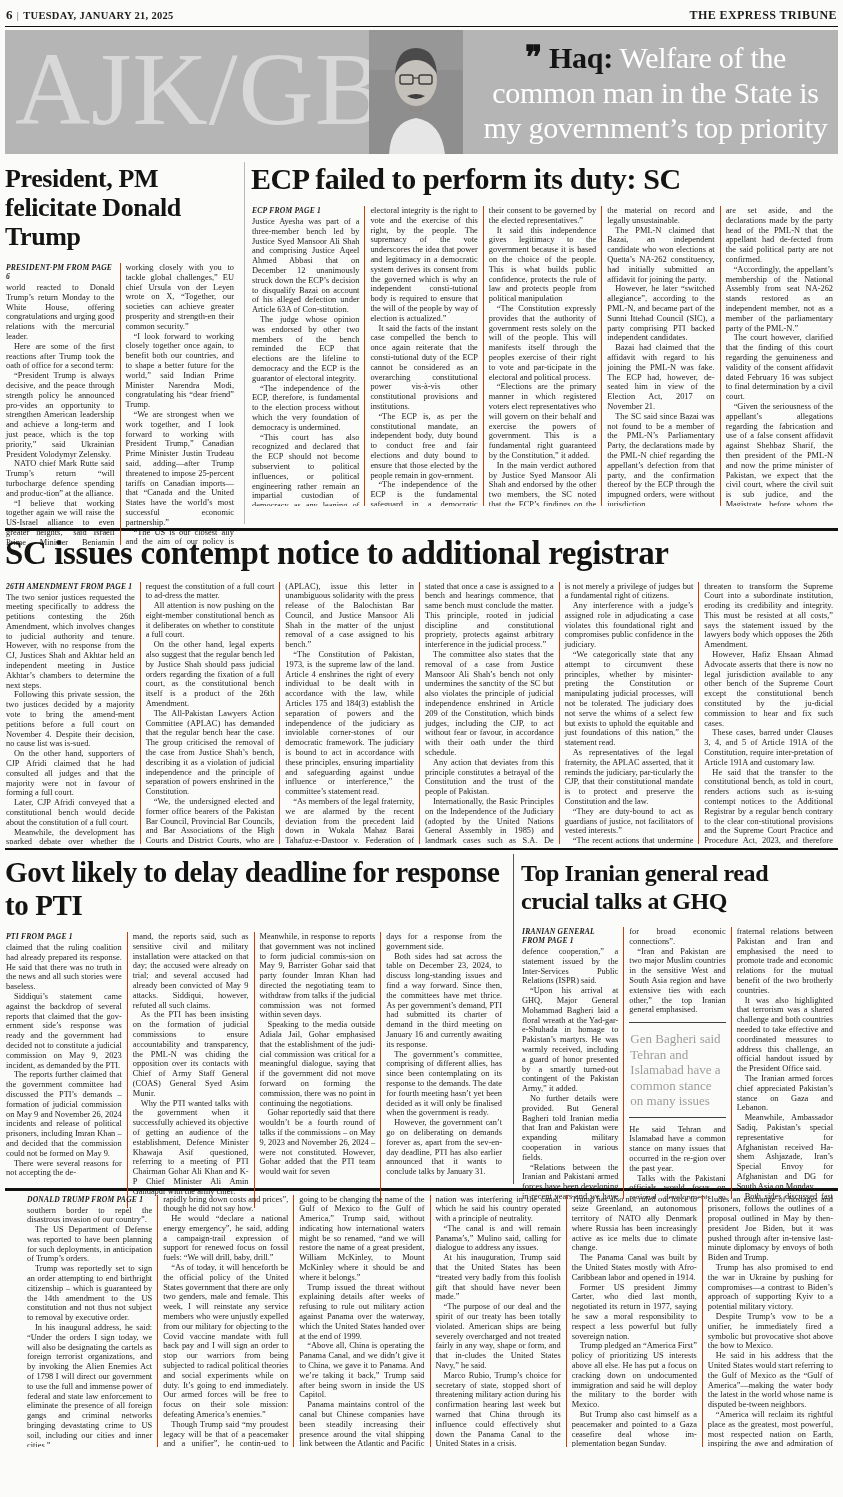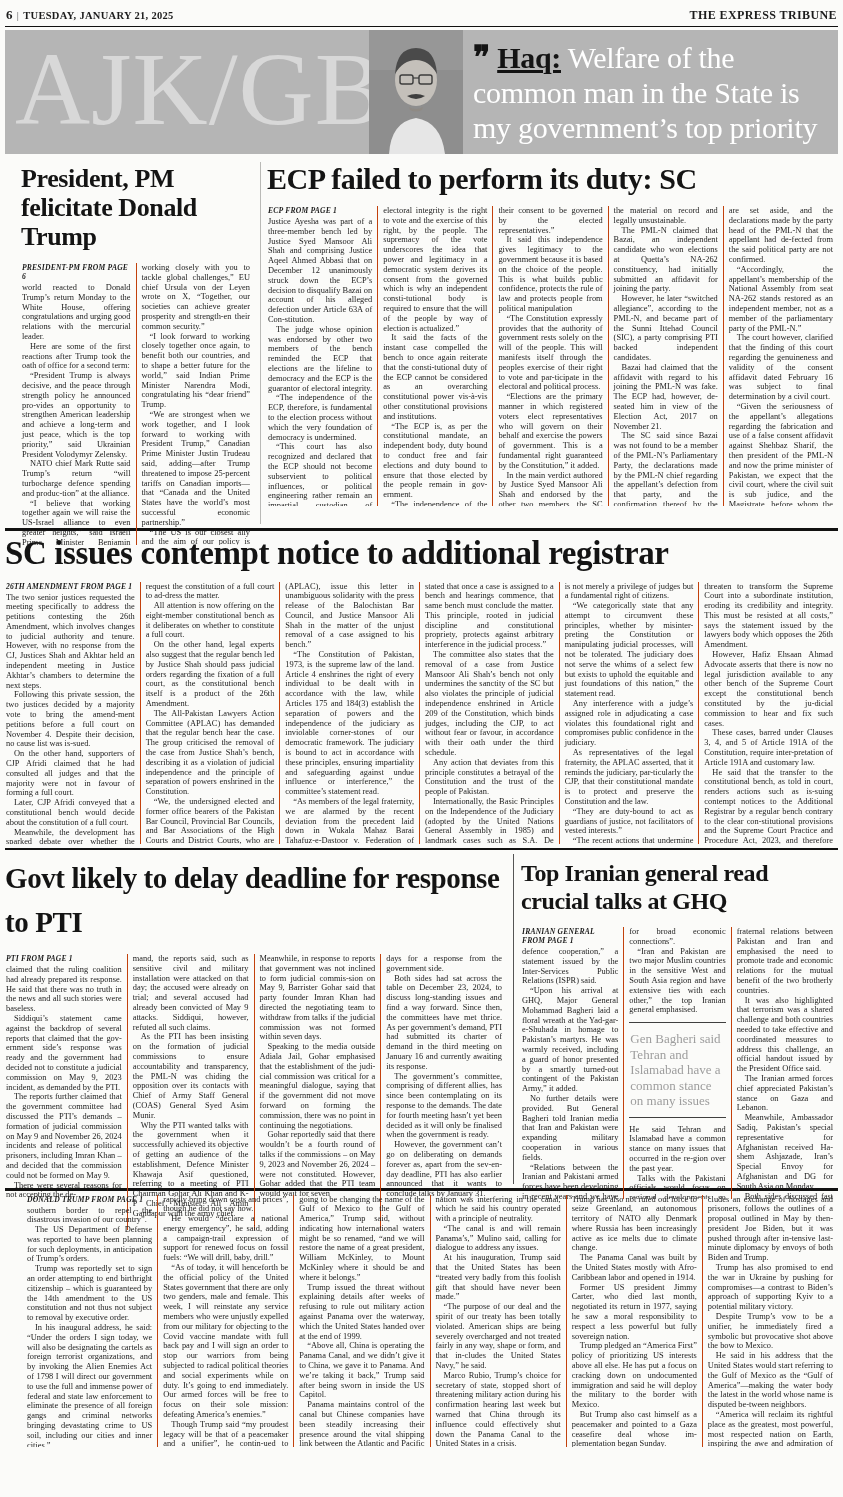--- a/index.html
+++ b/index.html
@@ -5,55 +5,55 @@
   html,body{margin:0;padding:0;background:#e8e8e4;}
   .page{width:843px;height:1497px;margin:0 auto;background:#fbfbf9;color:#1c1c1c;
         font-family:"Liberation Serif",serif;overflow:hidden;position:relative;box-sizing:border-box;padding:0 5px;}
   
   .masthead{display:flex;justify-content:space-between;align-items:baseline;padding:7px 1px 3px;border-bottom:1.6px solid #111;}
   .mast-left{font-weight:700;font-size:10.5px;letter-spacing:.3px;}
   .mast-left .page-num{font-size:13px;margin-right:4px;}
   .mast-left .sep{font-weight:400;color:#555;margin-right:4px;}
   .mast-right{font-weight:700;font-size:12px;letter-spacing:.4px;}
   
-  .banner{margin-top:3px;height:124px;background:#b5b5b5;display:flex;align-items:stretch;overflow:hidden;}
+  .banner{margin-top:3px;height:124px;background:#b5b5b5;display:flex;align-items:stretch;overflow:hidden;text-align:center;}
   .banner-section{font-size:104px;line-height:118px;color:#d8d8d8;padding-left:10px;letter-spacing:1px;white-space:nowrap;z-index:1;}
   .banner-photo{width:94px;flex:0 0 94px;margin-left:-16px;z-index:2;}
   .banner-photo svg{display:block;width:94px;height:124px;}
   .banner-quote{padding:10px 0 0 10px;width:486px;z-index:1;}
   .quote-line{font-size:30px;line-height:35px;letter-spacing:-.3px;}
   .qmark{color:#141414;font-weight:700;font-size:32px;}
-  .qspeaker{color:#141414;font-weight:700;text-decoration:underline;}
+  .qspeaker{color:#141414;font-weight:700;}
   .qbody{color:#ffffff;}
   .attribution{margin-top:8px;margin-left:34px;font-family:"Liberation Sans",sans-serif;font-size:10.5px;color:#3a3a3a;}
   .attribution b{color:#111;}
   
   .headline{font-weight:700;color:#141414;letter-spacing:-.4px;margin:0;}
   .kicker{display:block;font-style:italic;font-weight:700;font-size:7.6px;letter-spacing:.2px;margin-bottom:2px;}
   .body{display:flex;overflow:hidden;}
   .col{flex:1 1 0;padding:0 5px;overflow:hidden;}
   .col:first-child{padding-left:1px;}
   .col + .col{border-left:1px solid #c2410c;}
   .para{margin:0;text-indent:8px;text-align:justify;font-size:8.4px;line-height:9.8px;}
   .paras .para:first-child{text-indent:0;}
   
-  .row1{display:flex;margin-top:8px;height:362px;margin-left:16px;}
+  .row1{display:flex;margin-top:8px;height:362px;}
   .row1-left{flex:0 0 234px;border-right:1px solid #b9b9b6;padding-right:5px;}
   .row1-right{flex:1 1 auto;padding-left:6px;}
   .hl-president{font-size:26px;line-height:29px;margin:2px 0 12px;}
   .president-body{height:282px;}
   .hl-ecp{font-size:30px;line-height:34px;margin:0 0 10px;}
   .ecp-body{height:300px;}
   .section-rule{height:2.5px;background:#111;margin:4px 0;}
   .hl-sc{font-size:33px;line-height:37px;margin:2px 0 10px;}
   .sc-body{height:262px;}
   .row3{display:flex;height:330px;}
   .row3-left{flex:0 0 502px;padding-right:6px;}
   .row3-right{flex:1 1 auto;border-left:1px solid #555;padding-left:7px;}
-  .hl-pti{font-size:29px;line-height:44px;margin:2px 0 10px;}
+  .hl-pti{font-size:29px;line-height:33px;margin:2px 0 10px;}
   .pti-body{height:276px;}
   .hl-iran{font-size:24px;line-height:28px;margin:5px 0 12px;}
   .iran-body{height:272px;}
   .pullquote{margin:7px 0;padding:8px 1px;border-top:1.5px solid #3f3f3f;border-bottom:1.5px solid #3f3f3f;
              color:#9d9d9d;font-size:13px;line-height:15.5px;text-align:left;}
   .row4{margin-top:2px;}
   .hl-trump{font-size:33px;line-height:37px;margin:3px 0 10px;}
   .trump-body{height:252px;margin-left:21px;}
 </style>
 </head>
@@ -182,21 +182,21 @@
             <p class="para">The two senior justices requested the meeting specifically to address the petitions contesting the 26th Amendment, which involves changes to judicial authority and tenure. However, with no response from the CJ, Justices Shah and Akhtar held an independent meeting in Justice Akhtar’s chambers to determine the next steps.</p>
             <p class="para">Following this private session, the two justices decided by a majority vote to bring the amend-ment petitions before a full court on November 4. Despite their decision, no cause list was is-sued.</p>
             <p class="para">On the other hand, supporters of CJP Afridi claimed that he had consulted all judges and that the majority were not in favour of forming a full court.</p>
             <p class="para">Later, CJP Afridi conveyed that a constitutional bench would decide about the constitution of a full court.</p>
             <p class="para">Meanwhile, the development has sparked debate over whether the constitutional bench should include all SC judges as petitioners are expected to</p>
           </div>
       </div>
       <div class="col">
           <div class="paras">
             <p class="para">request the constitution of a full court to ad-dress the matter.</p>
-            <p class="para">All attention is now offering on the eight-member constitutional bench as it deliberates on whether to constitute a full court.</p>
+            <p class="para">All attention is now pushing on the eight-member constitutional bench as it deliberates on whether to constitute a full court.</p>
             <p class="para">On the other hand, legal experts also suggest that the regular bench led by Justice Shah should pass judicial orders regarding the fixation of a full court, as the constitutional bench itself is a product of the 26th Amendment.</p>
             <p class="para">The All-Pakistan Lawyers Action Committee (APLAC) has demanded that the regular bench hear the case. The group criticised the removal of the case from Justice Shah’s bench, describing it as a violation of judicial independence and the principle of separation of powers enshrined in the Constitution.</p>
             <p class="para">“We, the undersigned elected and former office bearers of the Pakistan Bar Council, Provincial Bar Councils, and Bar Associations of the High Courts and District Courts, who are members or sympathizers of the All-Pakistan Lawyers Action Committee</p>
           </div>
         </div>
       <div class="col">
           <div class="paras">
             <p class="para">(APLAC), issue this letter in unambiguous solidarity with the press release of the Balochistan Bar Council, and Justice Mansoor Ali Shah in the matter of the unjust removal of a case assigned to his bench.”</p>
             <p class="para">“The Constitution of Pakistan, 1973, is the supreme law of the land. Article 4 enshrines the right of every individual to be dealt with in accordance with the law, while Articles 175 and 184(3) establish the separation of powers and the independence of the judiciary as inviolable corner-stones of our democratic framework. The judiciary is bound to act in accordance with these principles, ensuring impartiality and safeguarding against undue influence or interference,” the committee’s statement read.</p>
             <p class="para">“As members of the legal fraternity, we are alarmed by the recent deviation from the precedent laid down in Wukala Mahaz Barai Tahafuz-e-Dastoor v. Federation of Pakistan (PLD 2018 SC 276), authored by Justice Qazi Faez Isa and Justice Syed Mansoor Ali Shah. This judgment une-quivocally</p>
@@ -206,22 +206,22 @@
           <div class="paras">
             <p class="para">stated that once a case is assigned to a bench and hearings commence, that same bench must conclude the matter. This principle, rooted in judicial discipline and constitutional propriety, protects against arbitrary interference in the judicial process.”</p>
             <p class="para">The committee also states that the removal of a case from Justice Mansoor Ali Shah’s bench not only undermines the sanctity of the SC but also violates the principle of judicial independence enshrined in Article 209 of the Constitution, which binds judges, including the CJP, to act without fear or favour, in accordance with their oath under the third schedule.</p>
             <p class="para">Any action that deviates from this principle constitutes a betrayal of the Constitution and the trust of the people of Pakistan.</p>
             <p class="para">Internationally, the Basic Principles on the Independence of the Judiciary (adopted by the United Nations General Assembly in 1985) and landmark cases such as S.A. De Smith v. R (UK, 1968) emphasise that judicial independence</p>
           </div>
         </div>
       <div class="col">
           <div class="paras">
             <p class="para">is not merely a privilege of judges but a fundamental right of citizens.</p>
+            <p class="para">Any interference with a judge’s assigned role in adjudicating a case violates this foundational right and compromises public confidence in the judiciary.</p>
             <p class="para">“We categorically state that any attempt to circumvent these principles, whether by misinter-preting the Constitution or manipulating judicial processes, will not be tolerated. The judiciary does not serve the whims of a select few but exists to uphold the equitable and just foundations of this nation,” the statement read.</p>
-            <p class="para">Any interference with a judge’s assigned role in adjudicating a case violates this foundational right and compromises public confidence in the judiciary.</p>
             <p class="para">As representatives of the legal fraternity, the APLAC asserted, that it reminds the judiciary, par-ticularly the CJP, that their constitutional mandate is to protect and preserve the Constitution and the law.</p>
             <p class="para">“They are duty-bound to act as guardians of justice, not facilitators of vested interests.”</p>
             <p class="para">“The recent actions that undermine the independence of the judiciary</p>
           </div>
         </div>
       <div class="col">
           <div class="paras">
             <p class="para">threaten to transform the Supreme Court into a subordinate institution, eroding its credibility and integrity. This must be resisted at all costs,” says the statement issued by the lawyers body which opposes the 26th Amendment.</p>
             <p class="para">However, Hafiz Ehsaan Ahmad Advocate asserts that there is now no legal jurisdiction available to any other bench of the Supreme Court except the constitutional bench constituted by the ju-dicial commission to hear and fix such cases.</p>
             <p class="para">These cases, barred under Clauses 3, 4, and 5 of Article 191A of the Constitution, require inter-pretation of Article 191A and customary law.</p>

